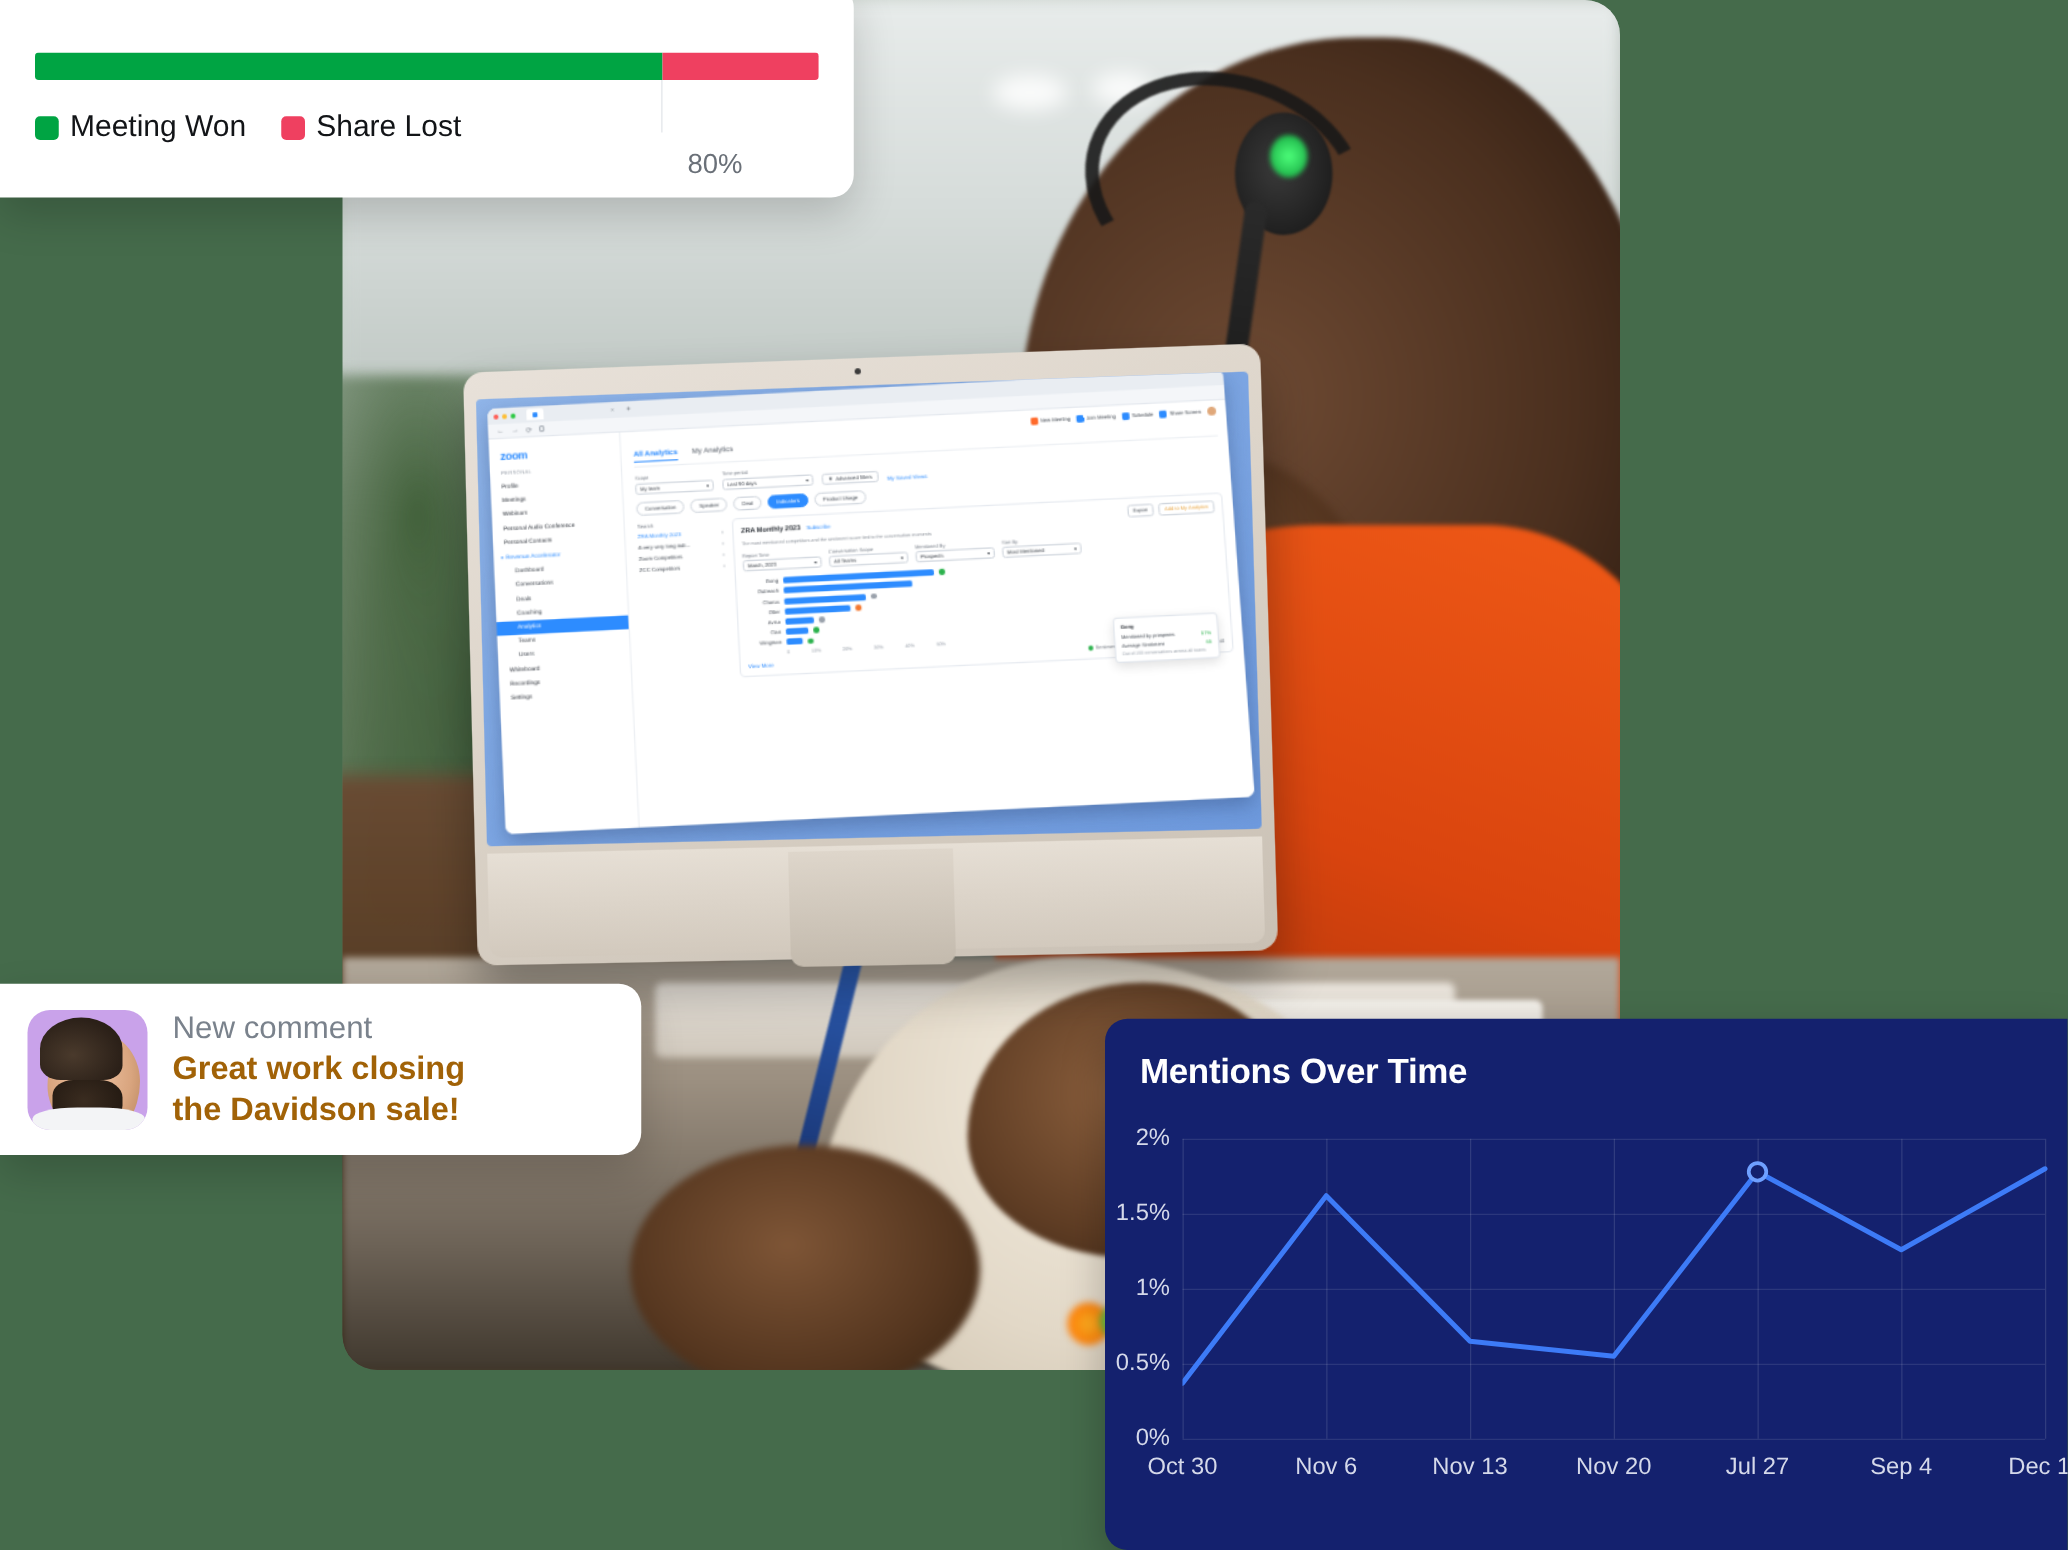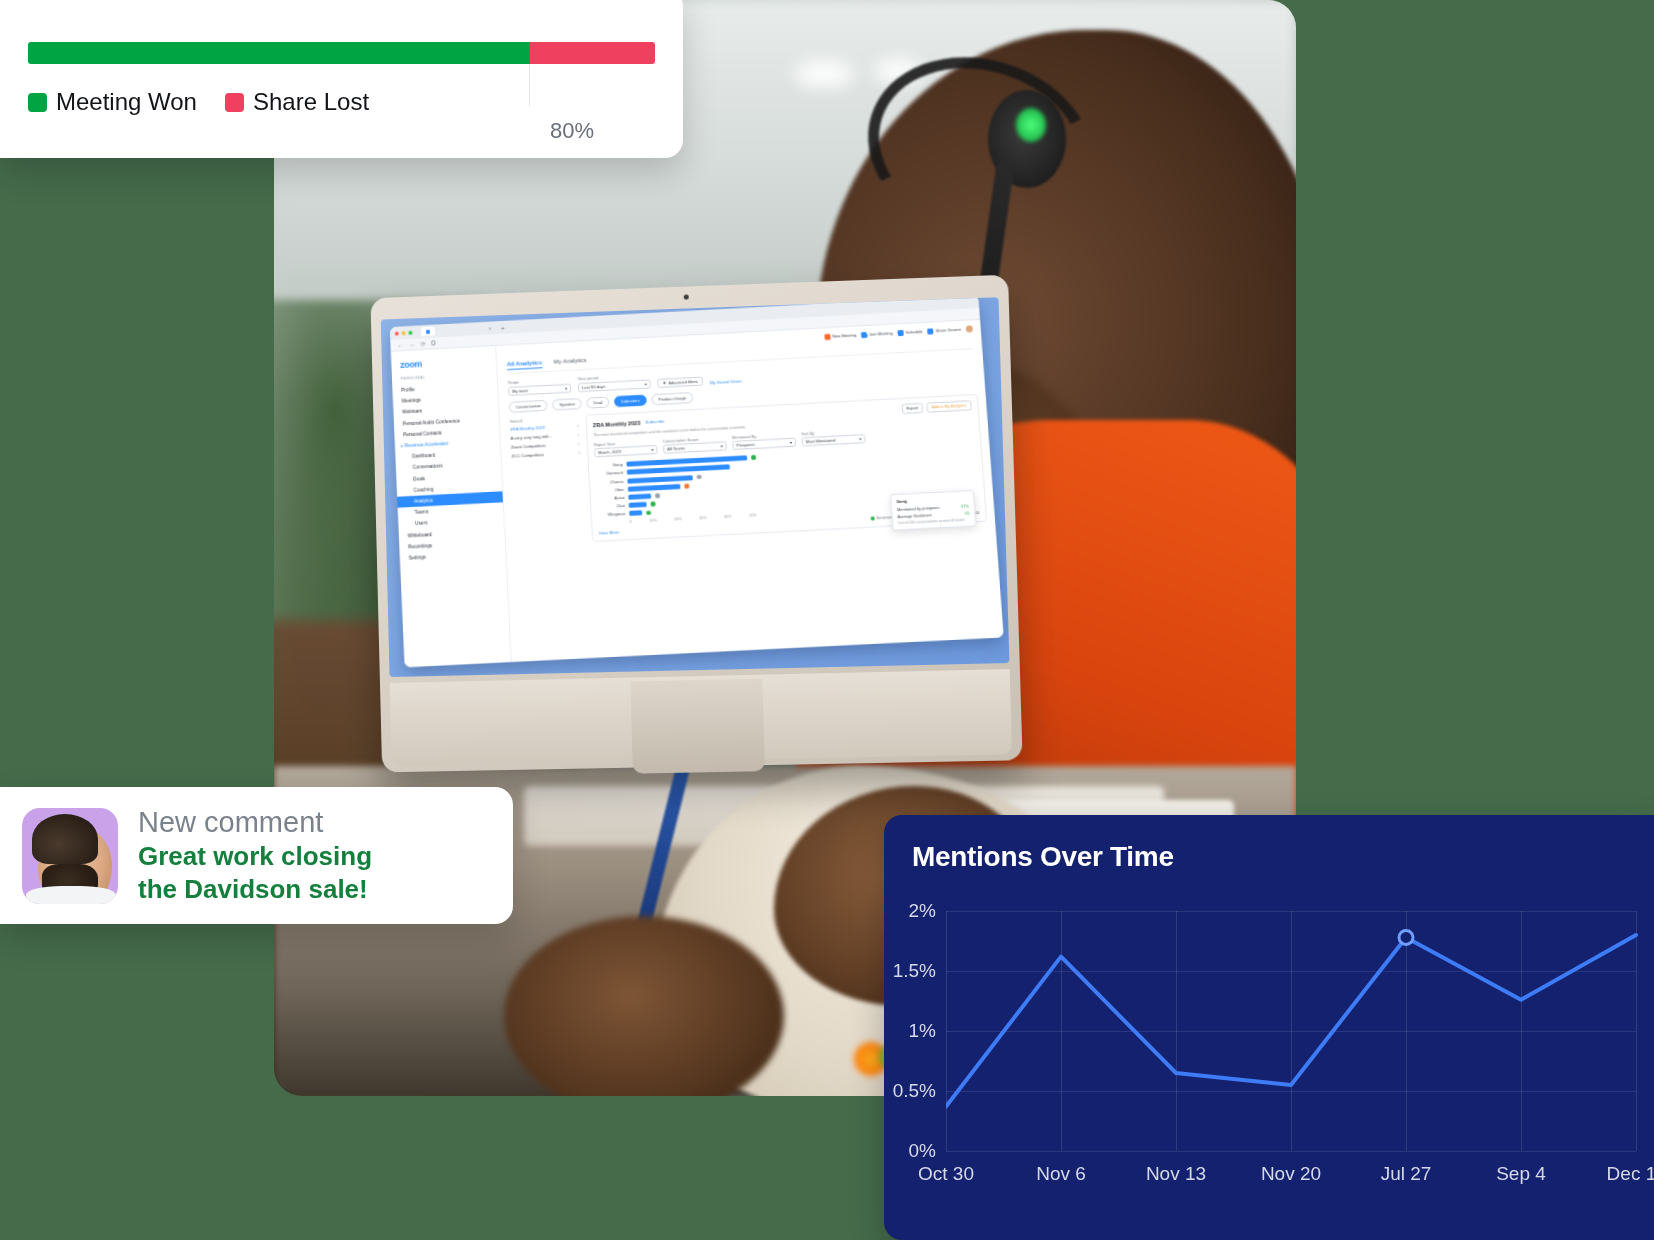--- a/index.html
+++ b/index.html
@@ -289,22 +289,22 @@
   .c-avatar { width:96px; height:96px; border-radius:18px; background:#c9a2ea; overflow:hidden; position:relative; flex:0 0 auto; }
   .c-avatar .face { position:absolute; left:16px; top:16px; width:74px; height:86px;
     background: radial-gradient(ellipse at 46% 40%, #f0c6a6 0%, #d9a57f 58%, #b07d55 100%);
     border-radius: 48% 52% 44% 56% / 52% 48% 52% 48%; }
   .c-avatar .hair { position:absolute; left:10px; top:6px; width:66px; height:50px;
     background: radial-gradient(ellipse at 40% 60%, #4a3a2c 0%, #2b2018 70%); border-radius: 60% 60% 28% 30%; }
   .c-avatar .beard { position:absolute; left:20px; top:56px; width:56px; height:42px;
     background: radial-gradient(ellipse at 45% 40%, #3a2c20 0%, #241a12 75%); border-radius: 30% 34% 52% 50%; }
   .c-avatar .shirt { position:absolute; left:4px; bottom:-4px; width:90px; height:22px; background:#f3f4f6; border-radius:40% 40% 0 0; }
   .c-txt { min-width:0; }
-  .c-label { font-size:29px; color:#7a828c; line-height:1.15; }
-  .c-body { font-size:26px; font-weight:700; color:#15803d; line-height:1.2; margin-top:2px; }
+  .c-label { font-size:25px; color:#7a828c; line-height:1.15; }
+  .c-body { font-size:26px; font-weight:700; color:#a16207; line-height:1.2; margin-top:2px; }
 
   
   .mentions {
     position:absolute; left:884px; top:815px; width:770px; height:425px;
     background:#14216e; border-radius:18px 0 0 18px;
     box-shadow: 0 14px 34px rgba(0,0,0,.25);
     padding: 26px 0 0 28px; overflow:hidden;
   }
   .m-title { font-size:28px; font-weight:700; color:#fff; letter-spacing:-.3px; }
   .m-plot { position:absolute; left:62px; top:96px; width:690px; height:290px; }

